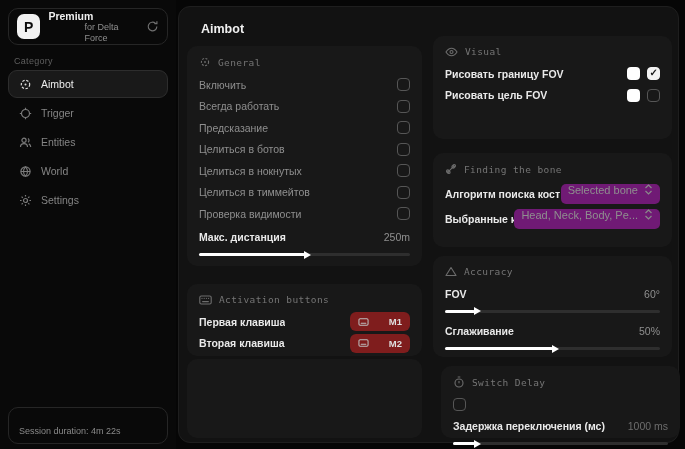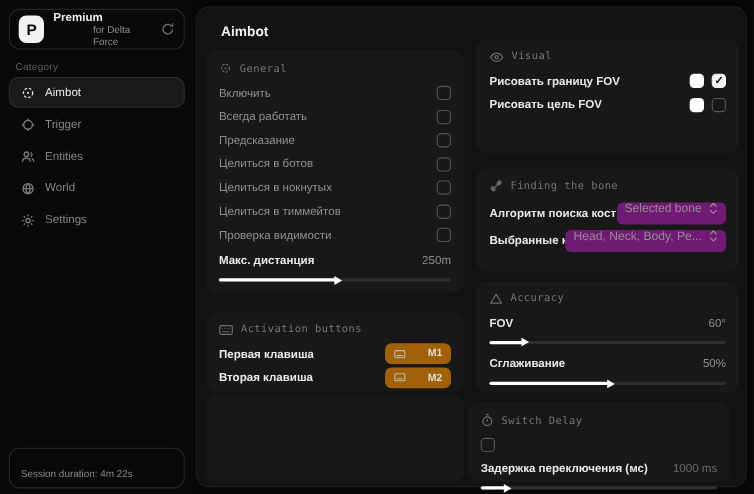--- a/index.html
+++ b/index.html
@@ -93,33 +93,33 @@
 
   .dropdown {
     display:flex; align-items:flex-start; gap:6px; height:20px;
     background:#701a75; border-radius:5px; padding:0 7px;
     font-size:11px; color:#8f8f8f; cursor:pointer; flex:none; white-space:nowrap;
   }
   .dropdown .dd-icon { color:#8a8a8a; }
 
   .keybtn {
     display:flex; align-items:center; gap:20px; height:19px;
-    background:#a16207; border-radius:6px; padding:0 8px;
+    background:#7f1d1d; border-radius:6px; padding:0 8px;
     font-size:9.5px; font-weight:bold; color:#dedede; cursor:pointer; flex:none;
   }
   .keybtn .kb-icon { color:#bdbdbd; }
 
   
   #panel-general    { left:8px;   top:39px;  width:235px; height:220px; }
   #panel-activation { left:8px;   top:277px; width:235px; height:72px;  }
   #panel-empty      { left:8px;   top:352px; width:235px; height:79px;  }
   #panel-visual     { left:254px; top:29px;  width:239px; height:103px; }
   #panel-bone       { left:254px; top:146px; width:239px; height:94px;  }
   #panel-accuracy   { left:254px; top:249px; width:239px; height:101px; }
-  #panel-delay      { left:246px; top:359px; width:239px; height:72px;  }
+  #panel-delay      { left:262px; top:359px; width:239px; height:72px;  }
 
   #panel-bone .row { height:25px; }
   .slider-block { margin-bottom:4px; }
 </style>
 </head>
 <body>
 
 <div class="sidebar">
   <div class="brand">
     <div class="logo">P</div>

